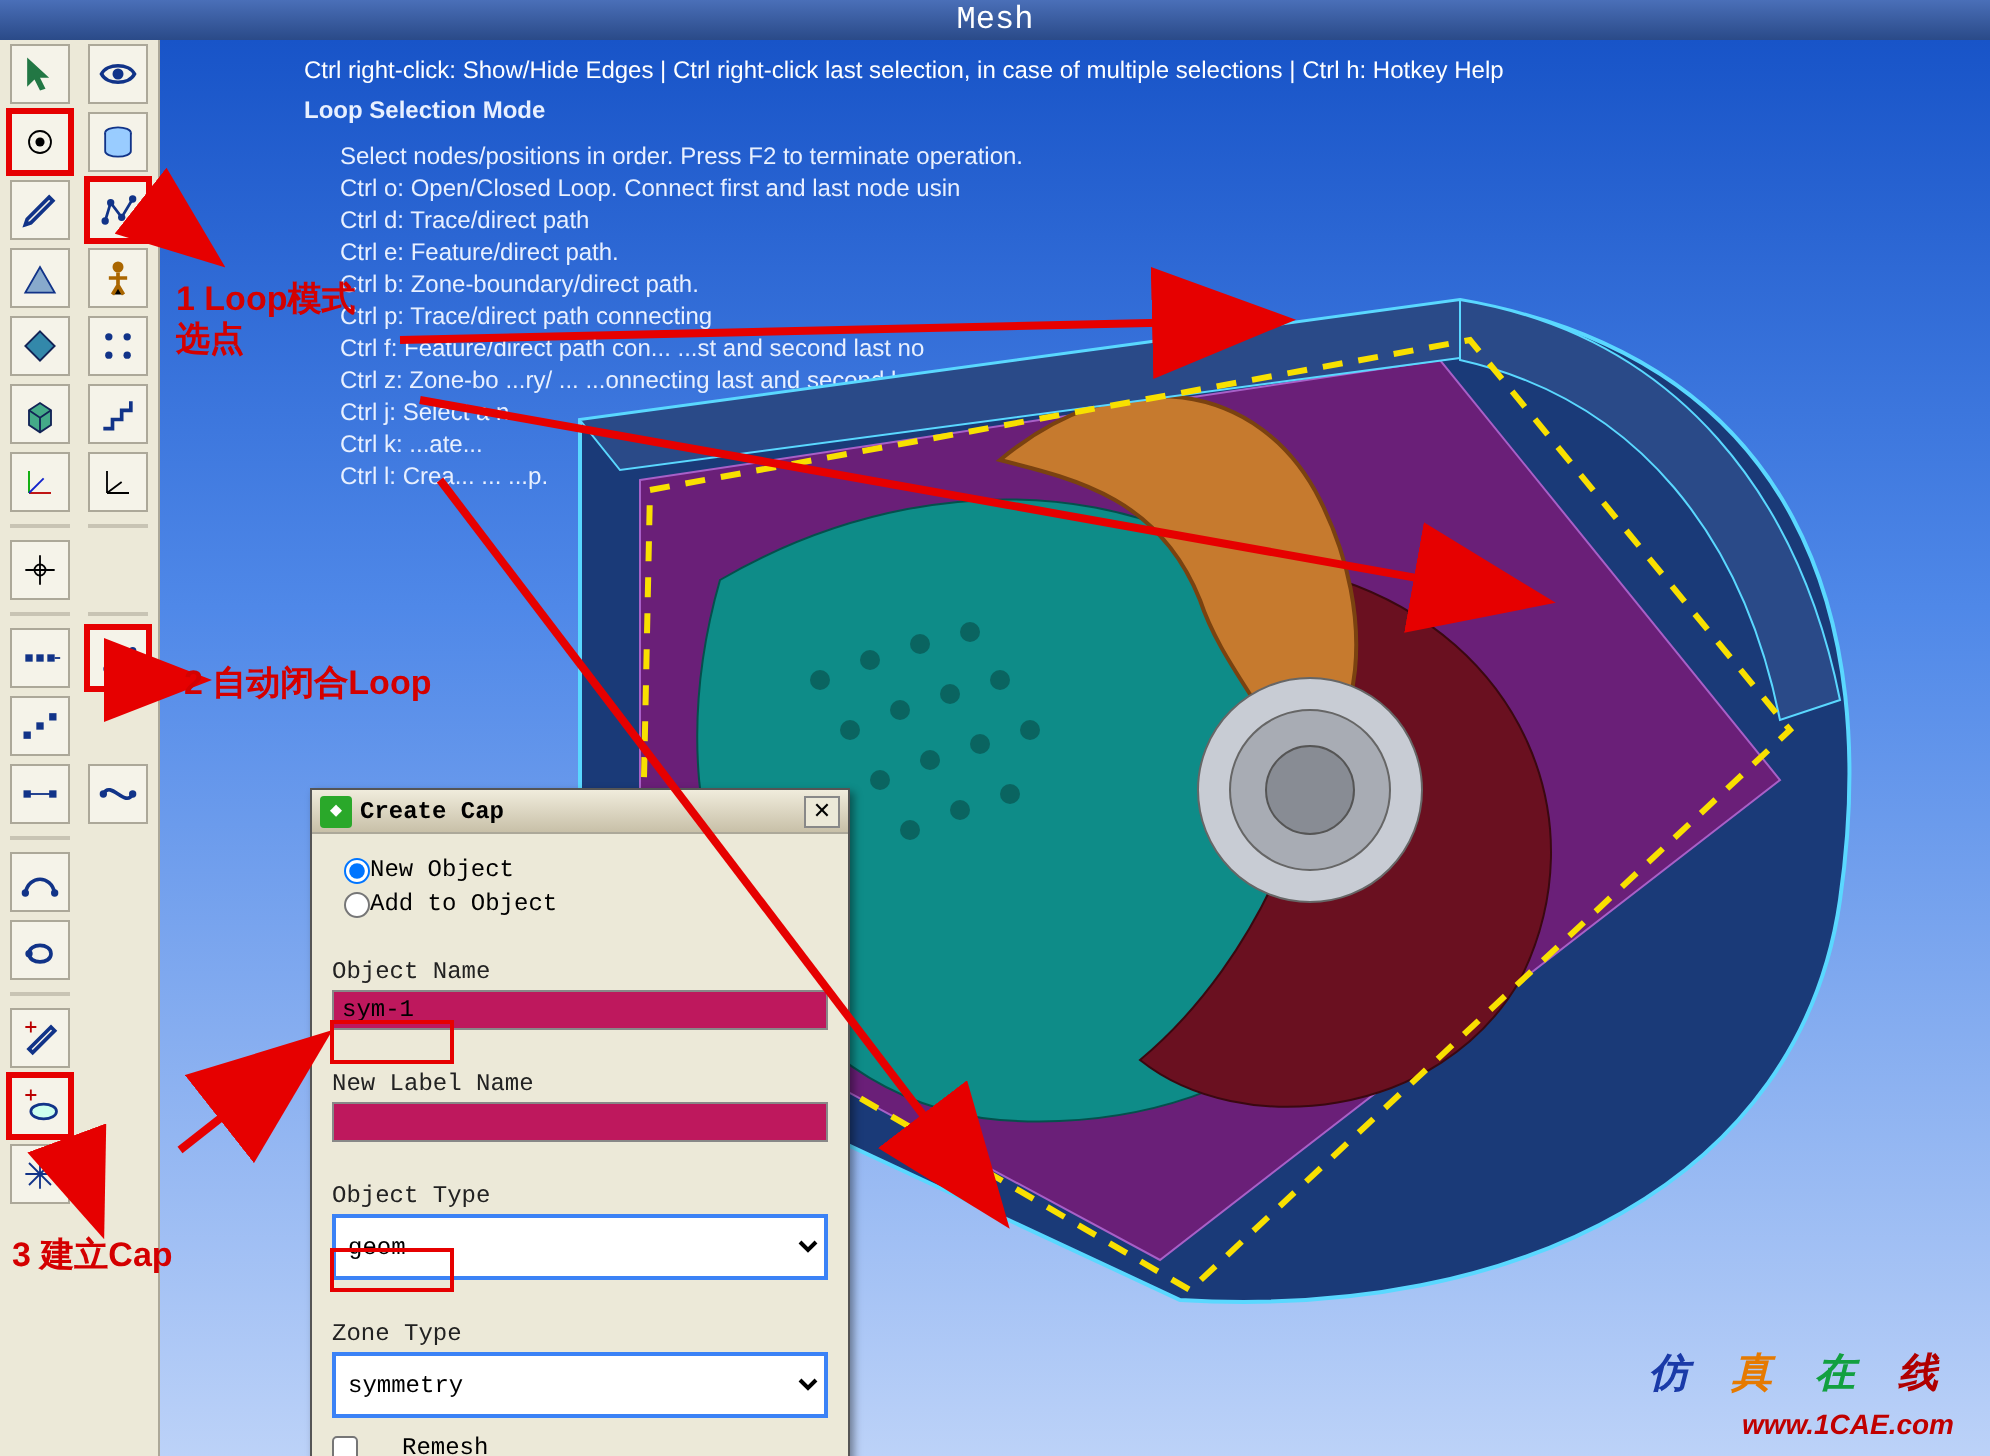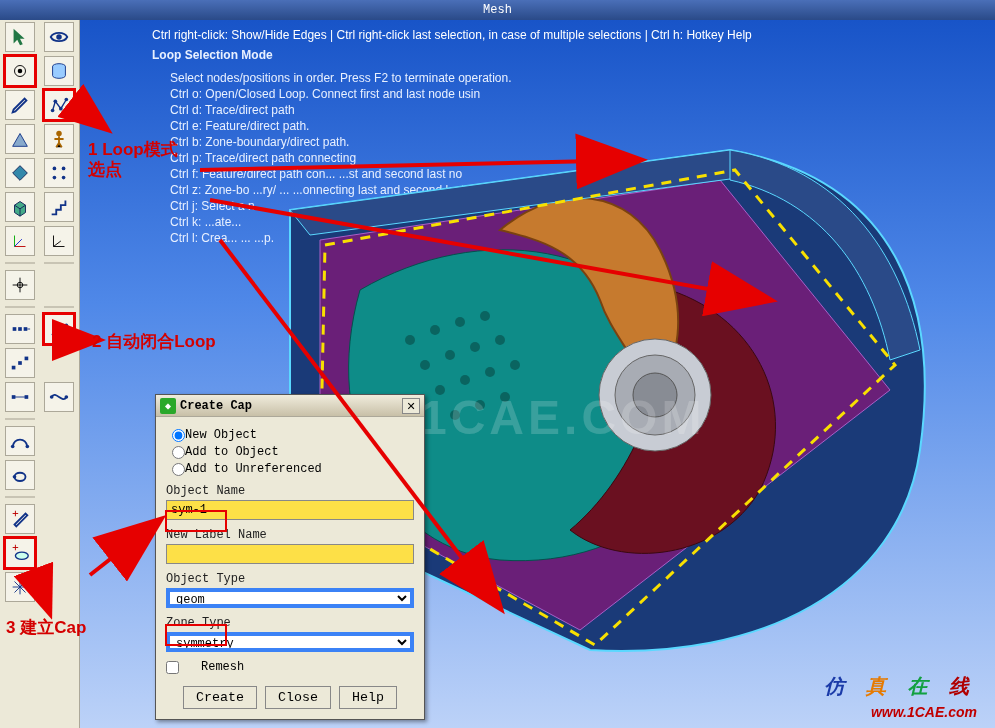--- a/index.html
+++ b/index.html
@@ -1,17 +1,17 @@
 <!DOCTYPE html>
 <html><head>
 <meta charset="utf-8">
 <style>
   * { box-sizing: border-box; margin: 0; padding: 0; }
   body { font-family: Arial, sans-serif; font-size: 12px; width: 995px; height: 728px; overflow: hidden; position: relative; }
-  .titlebar { height: 20px; background: linear-gradient(#4a6fb8,#2a4a88); color: #fff; text-align: center; line-height: 20px; font-size: 12px; font-family: "Courier New", monospace; position: absolute; top:0; left:0; right:0; }
+  .titlebar { height: 20px; background: linear-gradient(#4a6fb8,#2a4a88); color: #fff; text-align: center; line-height: 20px; font-size: 16px; font-family: "Courier New", monospace; position: absolute; top:0; left:0; right:0; }
   .toolbars-left { position:absolute; top:20px; left:0; width:80px; height:708px; background:#ece9d8; border-right:1px solid #aca899; display:flex; }
   .tb-col { width:40px; display:flex; flex-direction:column; align-items:center; padding-top:2px; gap:4px; }
   .tb-btn { width:30px; height:30px; border:1px solid #aca899; background:#f5f3e9; display:flex; align-items:center; justify-content:center; cursor:pointer; }
   .tb-btn svg { width:22px; height:22px; }
   .tb-sep { width:30px; height:2px; background:#c8c4b4; margin:2px 0; }
   .hl-red { outline:3px solid #e60000; outline-offset:-1px; }
   .viewport { position:absolute; top:20px; left:80px; right:0; bottom:0; background:linear-gradient(to bottom,#1854c8 0%, #4f88e8 40%, #bcd2f8 100%); overflow:hidden; }
   .vp-hint { position:absolute; top:8px; left:72px; color:#fff; font-size:12px; }
   .vp-title { position:absolute; top:28px; left:72px; color:#e8f0ff; font-size:12px; font-weight:bold; }
   .vp-instr { position:absolute; top:50px; left:90px; color:#e8f0ff; font-size:12px; line-height:16px; }
@@ -20,23 +20,23 @@
   .footer-cn .c1{color:#1a3aa8;} .footer-cn .c2{color:#e67a00;} .footer-cn .c3{color:#12a040;} .footer-cn .c4{color:#b00000;}
   .footer-url { position:absolute; bottom:8px; right:18px; color:#c00000; font-size:14px; font-weight:bold; font-style:italic; }
   .dialog { position:absolute; left:155px; top:394px; width:270px; background:#ece9d8; border:1px solid #555; box-shadow:2px 2px 4px rgba(0,0,0,.4); font-family:"Courier New",monospace; font-size:12px; z-index:10; }
   .dlg-title { height:22px; background:linear-gradient(#f0ecdc,#c8c0a8); display:flex; align-items:center; padding:0 4px; border-bottom:1px solid #aca899; }
   .dlg-title .icon { width:16px; height:16px; background:#2aa82a; border-radius:2px; margin-right:4px; display:inline-flex; align-items:center; justify-content:center; color:#fff; font-size:10px; }
   .dlg-title .t { font-weight:bold; flex:1; }
   .dlg-title .x { width:18px; height:16px; border:1px solid #888; background:#ece9d8; text-align:center; line-height:14px; font-family:Arial; font-size:11px; cursor:pointer; }
   .dlg-body { padding:8px 10px 10px 10px; }
   .radio-row { display:flex; align-items:center; gap:0; margin:3px 0 3px 6px; }
   .radio-row input { margin:0; }
-  .lbl { margin-top:8px; margin-bottom:2px; color:#222; }
-  .field { width:100%; height:20px; border:1px solid #888; background:#fde047; padding:1px 4px; font-family:"Courier New",monospace; font-size:12px; }
-  .sel { width:100%; height:20px; border:4px solid #3b82f6; background:#fff; padding:0 2px; font-family:"Courier New",monospace; font-size:12px; }
+  .lbl { margin-top:20px; margin-bottom:2px; color:#222; }
+  .field { width:100%; height:20px; border:1px solid #888; background:#be185d; padding:1px 4px; font-family:"Courier New",monospace; font-size:12px; }
+  .sel { width:100%; height:33px; border:2px solid #3b82f6; background:#fff; padding:0 2px; font-family:"Courier New",monospace; font-size:12px; }
   .chk-row { display:flex; align-items:center; gap:22px; margin-top:8px; }
   .btn-row { display:flex; gap:8px; justify-content:center; margin-top:12px; }
   .btn { padding:3px 12px; background:#ece9d8; border:1px solid #888; font-family:"Courier New",monospace; cursor:pointer; }
   .ann { position:absolute; color:#d40000; font-weight:bold; font-size:17px; font-family:"Microsoft YaHei","SimHei",sans-serif; z-index:20; line-height:20px; }
   .ann1 { top:140px; left:88px; }
   .ann2 { top:332px; left:92px; }
   .ann3 { top:618px; left:6px; }
   .arrow-svg { position:absolute; top:0; left:0; pointer-events:none; z-index:15; }
   .box-red { position:absolute; border:2px solid #e60000; pointer-events:none; z-index:16; }
   .part { position:absolute; }
@@ -271,21 +271,20 @@
     <circle cx="455" cy="305" r="56" fill="#c8ccd4" stroke="#666"></circle>
     <circle cx="455" cy="305" r="40" fill="#a8acb4" stroke="#666"></circle>
     <circle cx="455" cy="305" r="22" fill="#888c94" stroke="#555"></circle>
 
     <path d="M90 120 L530 60 L560 85 L110 145 Z" fill="#2a4a88" stroke="#5ad8ff"></path>
     <path d="M530 60 C640 78 700 160 720 260 L690 270 C672 180 620 110 530 90 Z" fill="#2a4a88" stroke="#5ad8ff"></path>
 
     <path class="yellow-dash" d="M125 155 L535 80 L695 275 L395 555 L120 395 Z"></path>
   </svg>
 
-  <div class="watermark">1CAE.COM</div>
 
   <div class="footer-cn">
     <span class="c1">仿</span>
     <span class="c2">真</span>
     <span class="c3">在</span>
     <span class="c4">线</span>
   </div>
   <div class="footer-url">www.1CAE.com</div>
 </div>
 
@@ -329,24 +328,20 @@
   </div>
   <div class="dlg-body">
     <div class="radio-row">
       <input type="radio" name="capmode" checked="" style="">
       <span>New Object</span>
     </div>
     <div class="radio-row">
       <input type="radio" name="capmode" style="">
       <span>Add to Object</span>
     </div>
-    <div class="radio-row">
-      <input type="radio" name="capmode" style="">
-      <span>Add to Unreferenced</span>
-    </div>
 
     <div class="lbl">Object Name</div>
     <input class="field" value="sym-1" style="">
 
     <div class="lbl">New Label Name</div>
     <input class="field" value="" style="">
 
     <div class="lbl">Object Type</div>
     <select class="sel">
       <option>geom</option>

